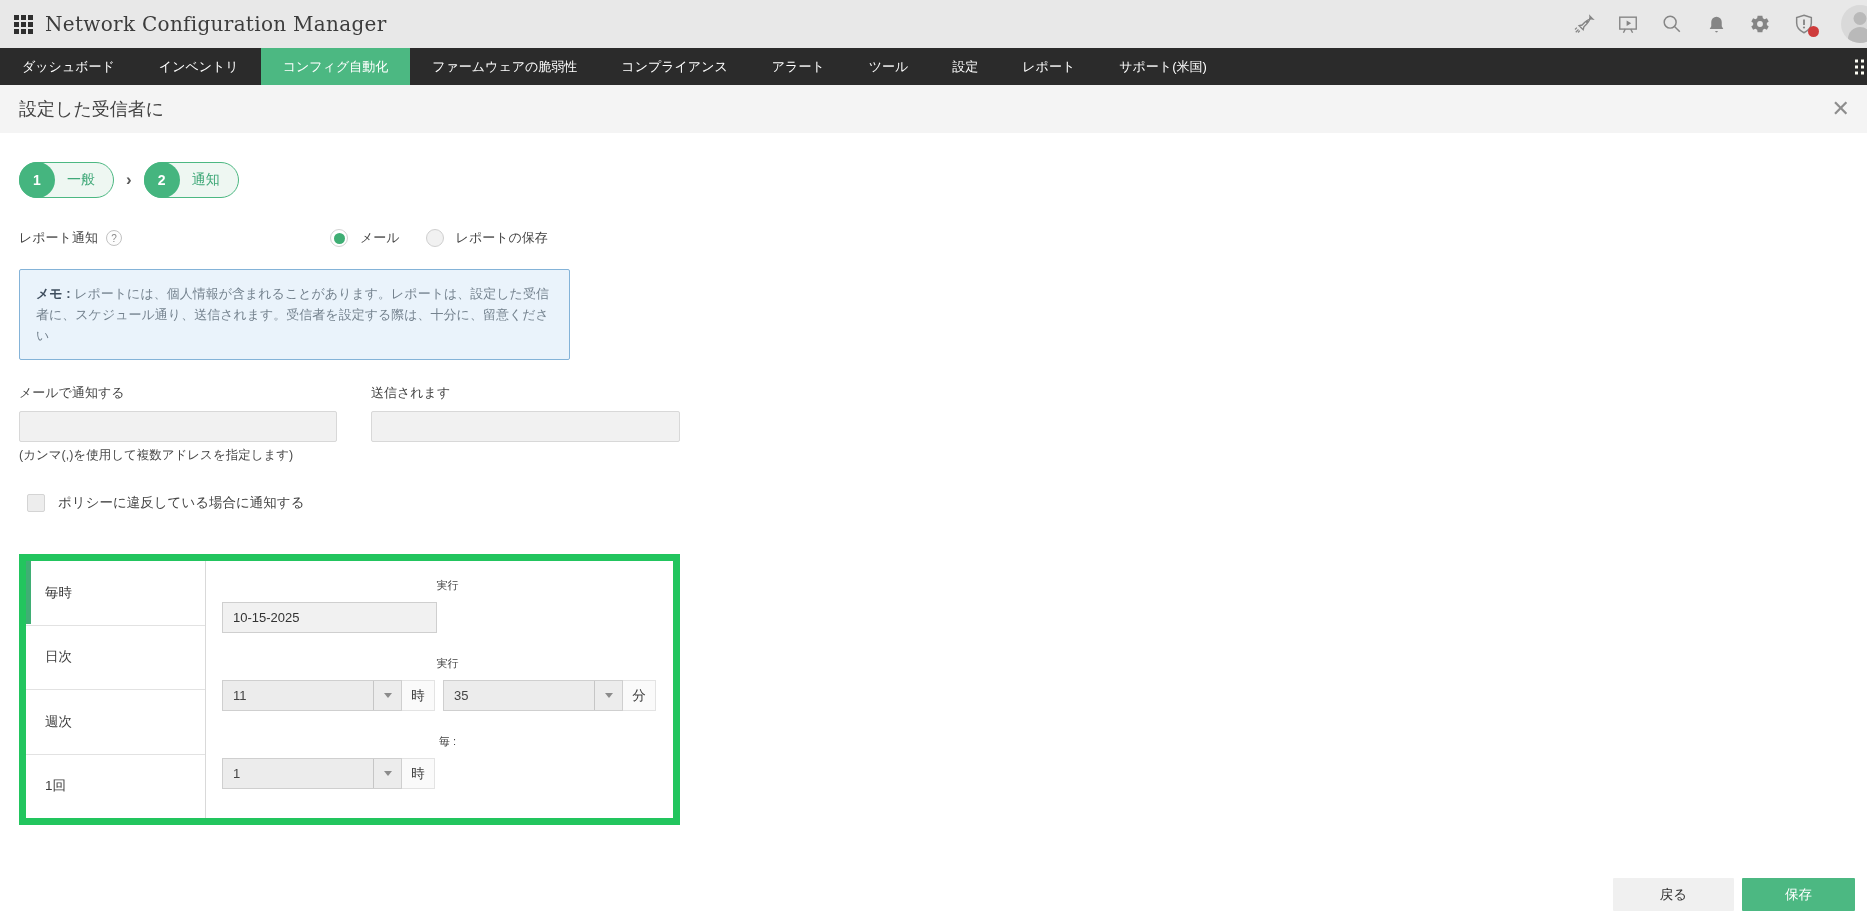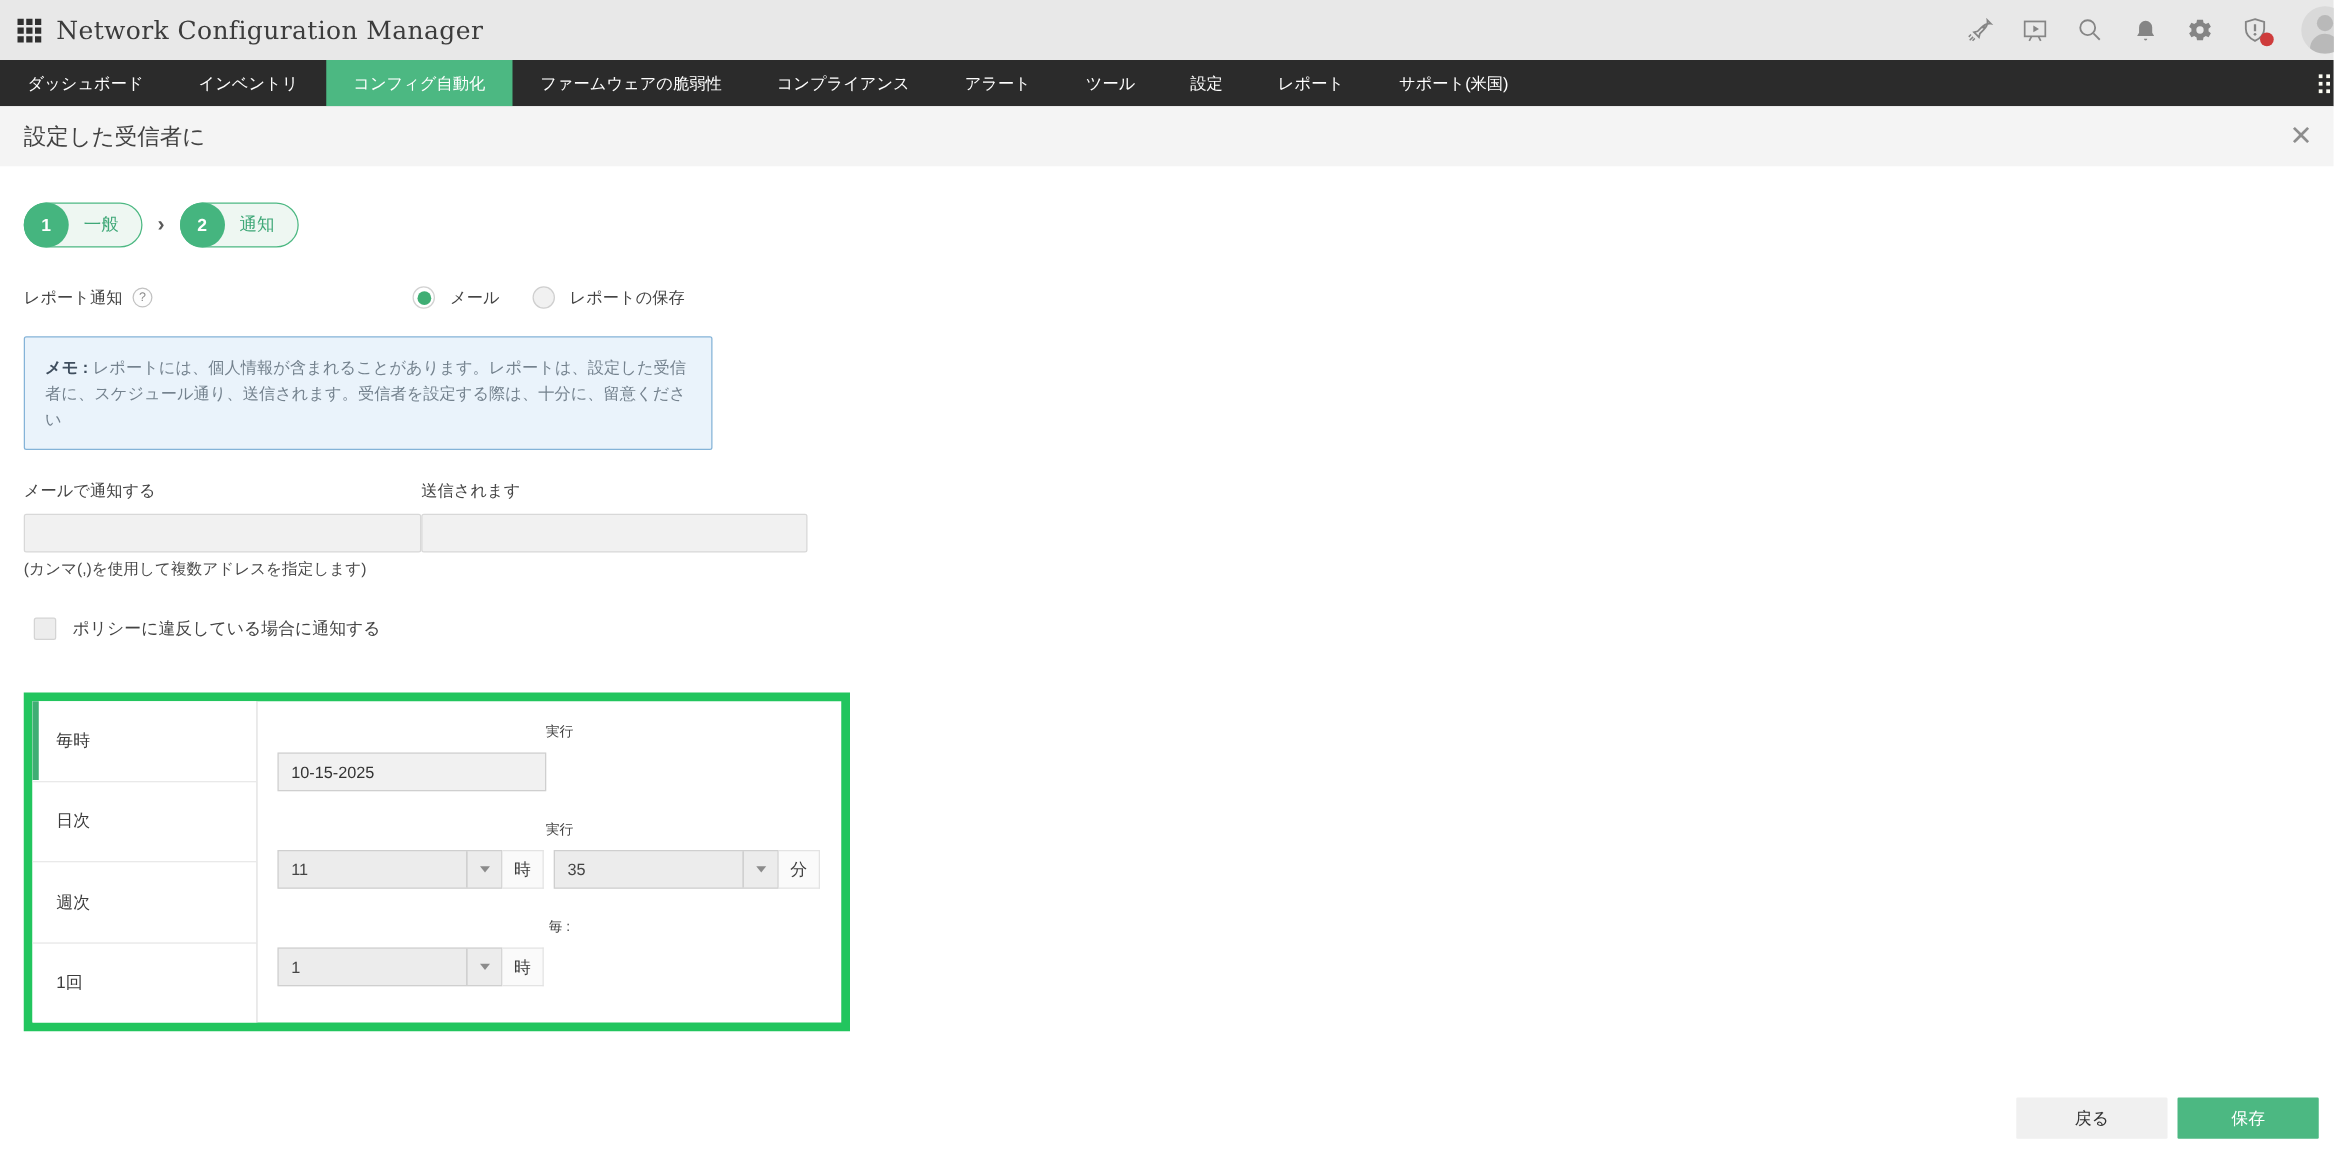--- a/index.html
+++ b/index.html
@@ -48,21 +48,21 @@
   .radio-group { display:flex; align-items:center; gap:26px; }
   .radio-opt { display:flex; align-items:center; gap:12px; cursor:pointer; }
   .radio-circle { width:18px; height:18px; border-radius:50%; border:1px solid #cfcfcf; background:#f1f1f1; display:flex; align-items:center; justify-content:center; }
   .radio-circle.sel { background:#fff; border-color:#d2d2d2; }
   .radio-circle.sel::after { content:""; width:11px; height:11px; border-radius:50%; background:#3fae74; }
   .radio-text { font-size:13px; color:#444; }
 
   .memo-box { width:551px; border:1px solid #84b3d8; background:#eaf3fb; border-radius:2px; padding:13px 16px; font-size:13px; line-height:21px; color:#74828e; margin-bottom:24px; }
   .memo-box b { color:#3f4e5e; }
 
-  .fields-row { display:flex; margin-bottom:2px; }
+  .fields-row { display:flex; gap:34px; margin-bottom:2px; }
   .field-col1 { width:318px; }
   .field-col2 { width:309px; }
   .text-input { width:100%; height:31px; margin-top:9px; background:#f1f1f1; border:1px solid #d8d8d8; border-radius:2px; padding:0 8px; font-size:13px; color:#333; outline:none; }
   .hint { font-size:12.5px; color:#4a4a4a; margin-top:5px; margin-bottom:28px; }
 
   .checkbox-row { display:flex; align-items:center; gap:13px; margin-left:8px; margin-bottom:42px; cursor:pointer; }
   .checkbox { width:18px; height:18px; background:#ededed; border:1px solid #d4d4d4; border-radius:2px; }
   .checkbox-label { font-size:13.5px; color:#444; }
 
   

